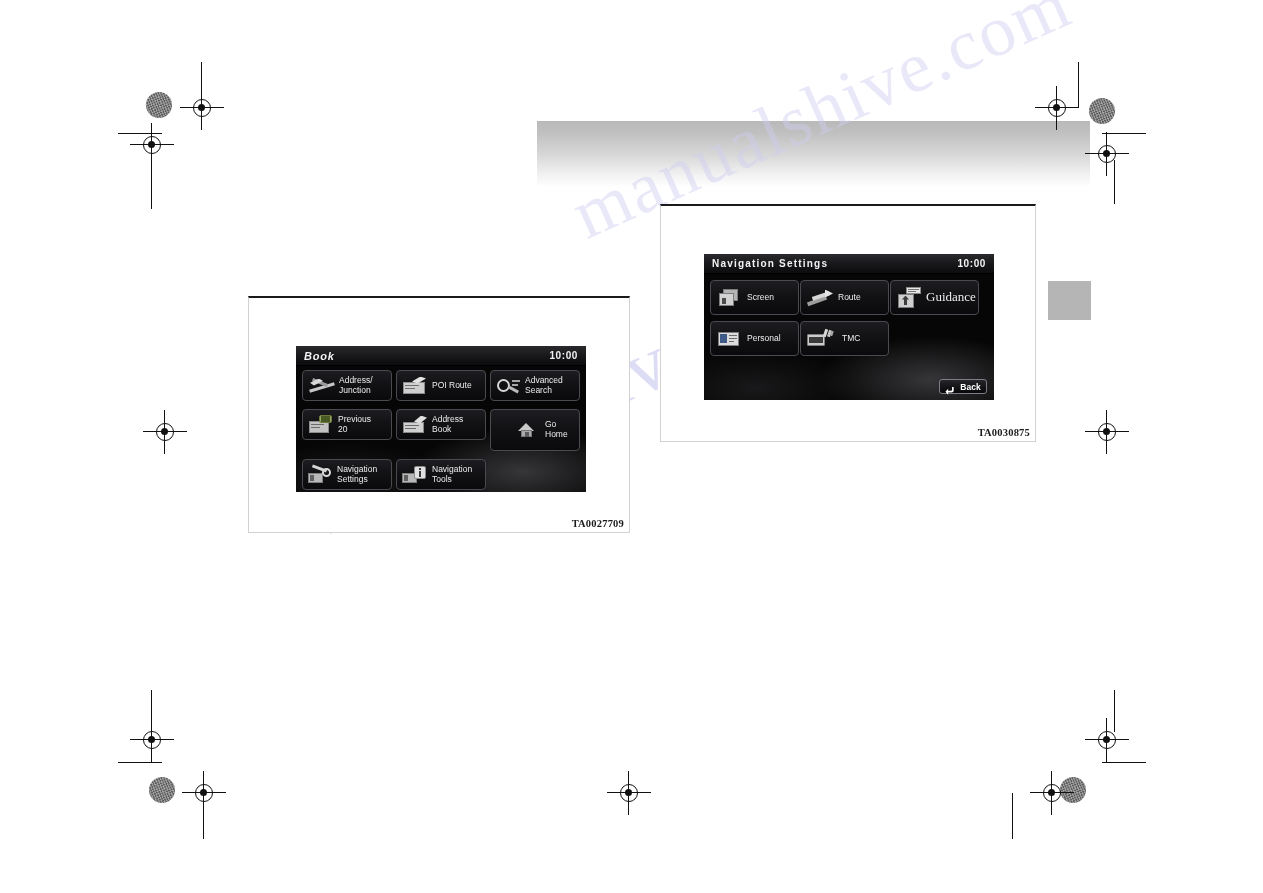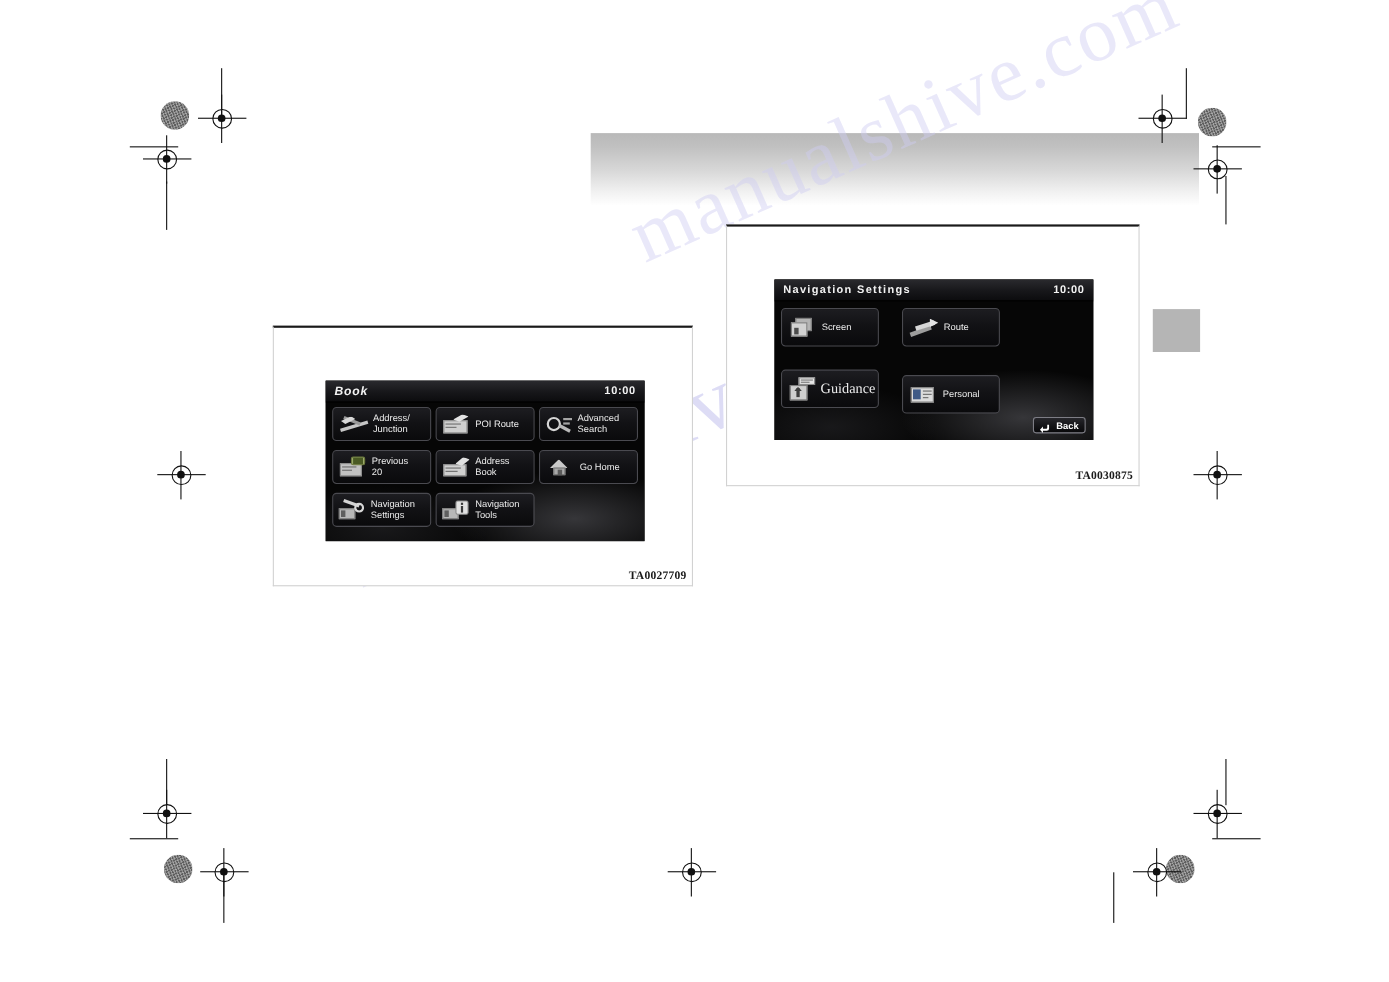--- a/index.html
+++ b/index.html
@@ -280,21 +280,21 @@
               <span style="left:1px;top:7px;width:21px;height:11px;background:#d0d0d0;border:1px solid #878787;"></span>
               <span style="left:3px;top:10px;width:14px;height:1.5px;background:#6a6a6a;"></span>
               <span style="left:3px;top:13px;width:11px;height:1.5px;background:#6a6a6a;"></span>
               <span style="left:12px;top:1px;width:13px;height:8px;background:#e0e0e0;clip-path:polygon(0 75%,55% 0,100% 28%,45% 100%);"></span>
             </div>
           </div>
           <div class="btn-label" style="font-size:8.5px; margin-left:3px;">Address
 Book</div>
         </div>
 
-        <div class="nav-btn" style="width:90px; height:31px; padding:0 4px; margin-top:4px;">
+        <div class="nav-btn" style="width:90px; height:42px; padding:0 22px; margin-top:4px;">
           <div class="btn-icon" style="width:28px; height:24px;">
             <div class="ico" style="width:24px;height:18px;">
               <span style="left:3px;top:2px;width:16px;height:8px;background:#c9c9c9;clip-path:polygon(50% 0,100% 100%,0 100%);"></span>
               <span style="left:6px;top:9px;width:11px;height:7px;background:#a9a9a9;border:1px solid #777;"></span>
               <span style="left:10px;top:11px;width:4px;height:5px;background:#5a5a5a;"></span>
             </div>
           </div>
           <div class="btn-label" style="font-size:8.5px; margin-left:4px;">Go Home</div>
         </div>
 
@@ -334,21 +334,21 @@
   <div class="figure-frame" style="left:660px; top:204px; width:376px; height:238px;">
 
     <div class="nav-screen" style="left:43px; top:48px; width:290px; height:146px;">
       <div class="glow"></div>
 
       <div class="nav-titlebar" style="height:20px; padding:0 8px;">
         <div class="nav-title" style="font-size:10px; letter-spacing:1.2px;">Navigation Settings</div>
         <div class="nav-clock" style="font-size:10px;">10:00</div>
       </div>
 
-      <div class="nav-grid" style="left:6px; top:26px; width:278px; gap:21px;">
+      <div class="nav-grid" style="left:6px; top:26px; width:278px; gap:1px;">
 
         <div class="nav-btn" style="width:89px; height:35px; padding:0 5px;">
           <div class="btn-icon" style="width:26px; height:26px;">
             <div class="ico" style="width:24px;height:22px;">
               <span style="left:6px;top:2px;width:15px;height:12px;background:#b4b4b4;border:1px solid #7c7c7c;"></span>
               <span style="left:2px;top:6px;width:15px;height:13px;background:#d2d2d2;border:1px solid #7c7c7c;"></span>
               <span style="left:5px;top:11px;width:4px;height:6px;background:#4c4c4c;"></span>
             </div>
           </div>
           <div class="btn-label" style="font-size:8.5px; margin-left:5px;">Screen</div>

